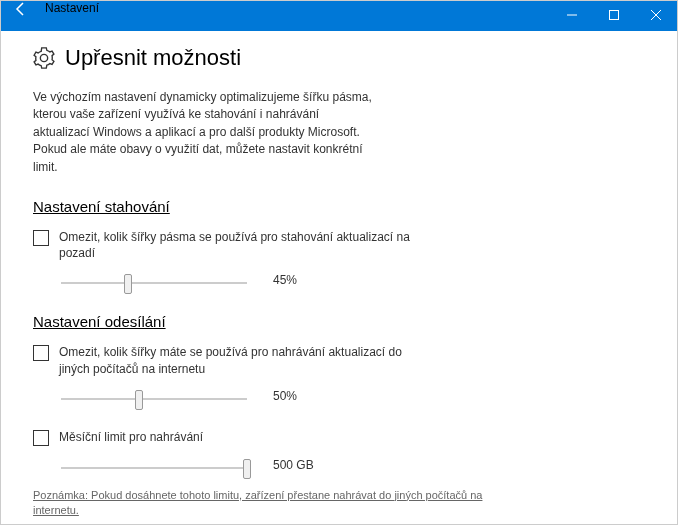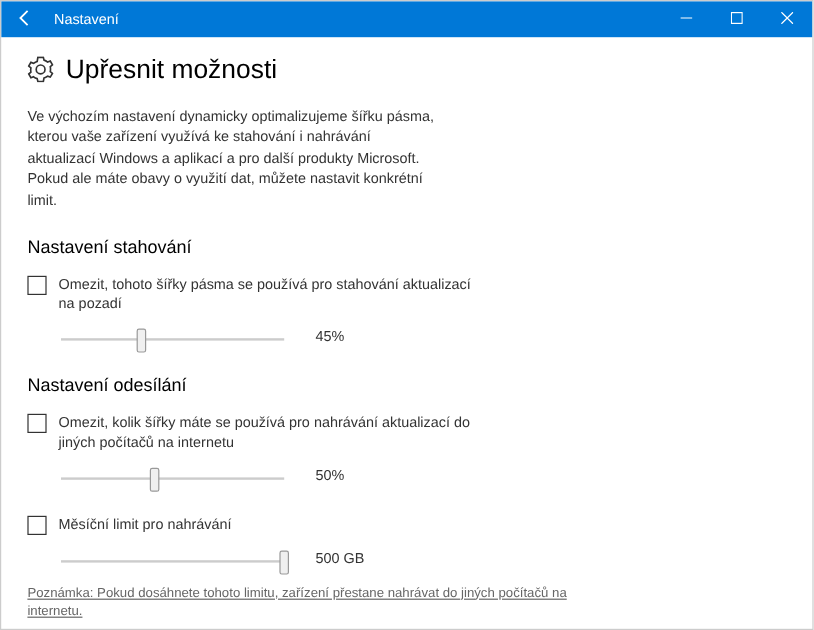--- a/index.html
+++ b/index.html
@@ -1,27 +1,27 @@
 <!DOCTYPE html>
 <html><head>
 <meta charset="utf-8">
 <style>
   * { box-sizing: border-box; margin: 0; padding: 0; }
   body { font-family: "Segoe UI", Tahoma, sans-serif; background: #fff; color: #000; width: 678px; height: 525px; overflow: hidden; border: 1px solid #ccc; }
-  .titlebar { height: 30px; background: #0078d7; color: #ffffff; display: flex; align-items: center; font-size: 12px; }
+  .titlebar { height: 30px; background: #0078d7; color: #000000; display: flex; font-size: 12px; }
   .titlebar .back { width: 40px; text-align: center; font-size: 14px; cursor: pointer; }
   .titlebar .title { flex: 1; padding-left: 4px; }
   .titlebar .controls { display: flex; }
   .titlebar .controls div { width: 42px; text-align: center; font-size: 12px; line-height: 30px; cursor: pointer; }
-  .content { padding: 14px 22px 0 22px; height: calc(100% - 30px); overflow-y: auto; }
+  .content { padding: 14px 22px 0 32px; height: calc(100% - 30px); overflow-y: auto; }
   .page-header { display: flex; align-items: center; margin-bottom: 18px; }
   .page-header .gear { width: 22px; height: 22px; margin-right: 10px; color: #333; }
   .page-header h1 { font-size: 22px; font-weight: 400; }
   .desc { font-size: 12px; color: #333; max-width: 340px; line-height: 1.45; margin-bottom: 22px; }
-  .section h2 { font-size: 15px; font-weight: 400; margin-bottom: 14px; color: #000; }
+  .section h2 { font-size: 15px; font-weight: 400; margin-bottom: 14px; color: #000; text-decoration: underline; }
   .checkrow { display: flex; align-items: flex-start; margin-bottom: 12px; }
   .checkbox { width: 16px; height: 16px; border: 1px solid #333; flex-shrink: 0; margin-right: 10px; margin-top: 1px; background: #fff; cursor: pointer; }
   .checklabel { font-size: 12px; color: #333; max-width: 360px; line-height: 1.35; }
   .sliderrow { display: flex; align-items: flex-start; margin: 4px 0 20px 28px; }
   .slider { position: relative; width: 186px; height: 20px; margin-right: 26px; cursor: pointer; }
   .slider .track { position: absolute; top: 9px; left: 0; right: 0; height: 2px; background: #ccc; }
   .slider .thumb { position: absolute; top: 1px; width: 8px; height: 20px; background: #f0f0f0; border: 1px solid #999; border-radius: 2px; }
   .slidervalue { font-size: 12px; color: #333; }
   .note { font-size: 11px; color: #666; max-width: 460px; margin: 4px 0 14px 0; line-height: 1.35; text-decoration: underline; }
 </style>
@@ -63,21 +63,21 @@
     </span>
     <h1>Upřesnit možnosti</h1>
   </div>
 
   <p class="desc">Ve výchozím nastavení dynamicky optimalizujeme šířku pásma, kterou vaše zařízení využívá ke stahování i nahrávání aktualizací Windows a aplikací a pro další produkty Microsoft. Pokud ale máte obavy o využití dat, můžete nastavit konkrétní limit.</p>
 
   <div class="section">
     <h2>Nastavení stahování</h2>
     <div class="checkrow">
       <div class="checkbox"></div>
-      <div class="checklabel">Omezit, tohoto šířky pásma se používá pro stahování aktualizací na pozadí</div>
+      <div class="checklabel">Omezit, kolik šířky pásma se používá pro stahování aktualizací na pozadí</div>
     </div>
     <div class="sliderrow">
       <div class="slider">
         <div class="track"></div>
         <div class="thumb" style="left:34%"></div>
       </div>
       <div class="slidervalue">45%</div>
     </div>
   </div>
 

